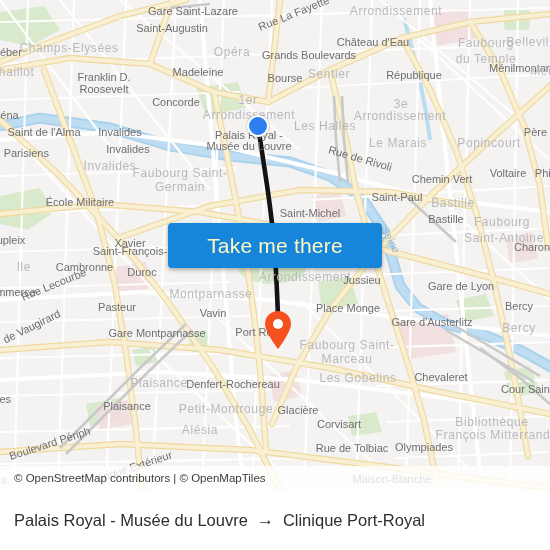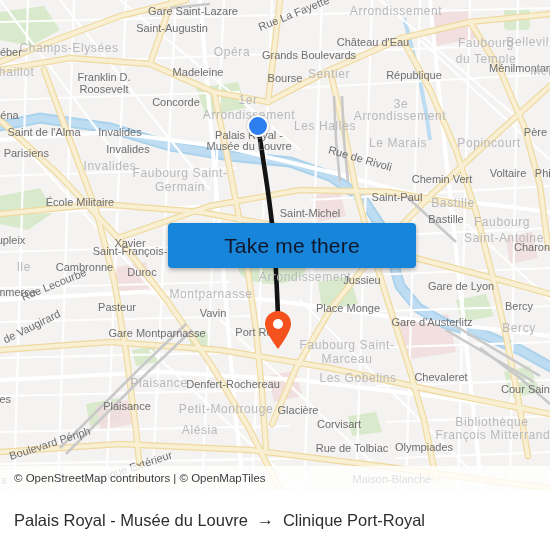--- a/index.html
+++ b/index.html
@@ -79,24 +79,24 @@
   #dest-marker {
     position: absolute;
     width: 30px; height: 40px;
   }
 
   
   #take-me-there {
     position: absolute;
     left: 168px;
     top: 223px;
-    width: 248px;
+    width: 214px;
     height: 45px;
     background: #1785da;
-    color: #0f172a;
+    color: #fef9c3;
     border: none;
     border-radius: 4px;
     font-family: "Liberation Sans", sans-serif;
     font-size: 21px;
     letter-spacing: 0.2px;
     cursor: pointer;
     box-shadow: 0 2px 4px rgba(0,0,0,0.3);
     display: flex;
     align-items: center;
     justify-content: center;

